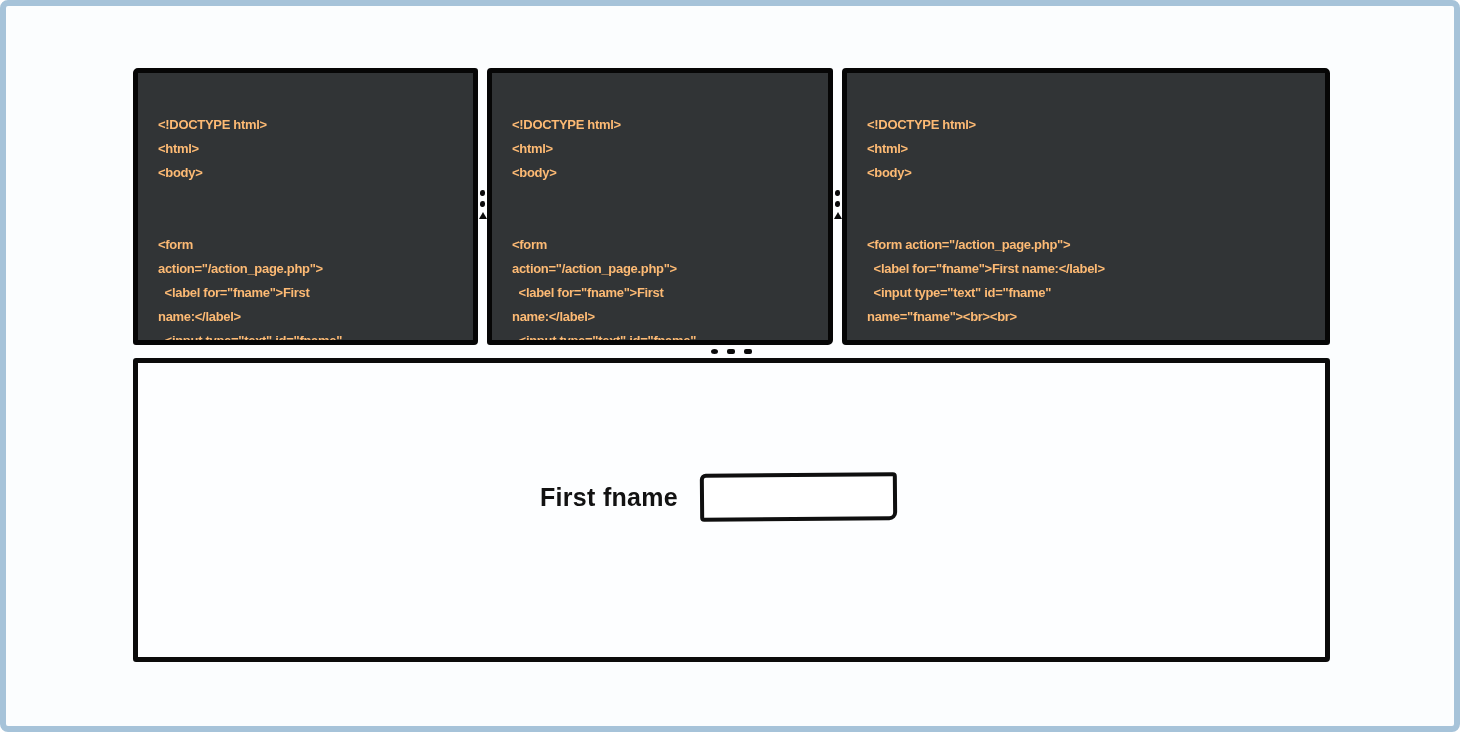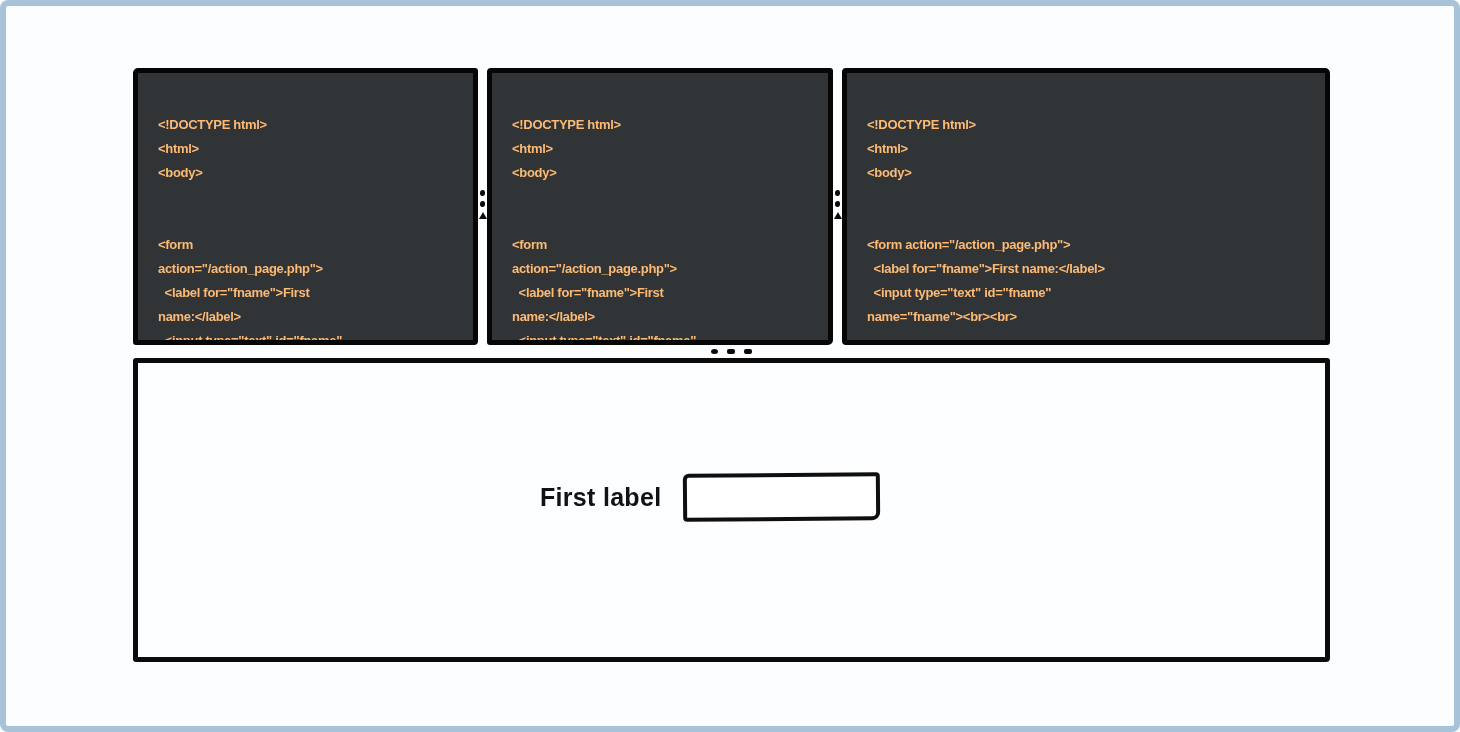--- a/index.html
+++ b/index.html
@@ -176,19 +176,19 @@
     </div>
 
     <div class="hstrip">
       <span class="hdot"></span>
       <span class="hdot"></span>
       <span class="hdot"></span>
     </div>
 
     <div class="preview-panel">
       <div class="form-row">
-        <label class="fname-label">First label</label>
+        <label class="fname-label">First fname</label>
         <input class="fname-input" type="text" value="" style="">
       </div>
     </div>
 
   </div>
 </div>
 
 </body></html>

